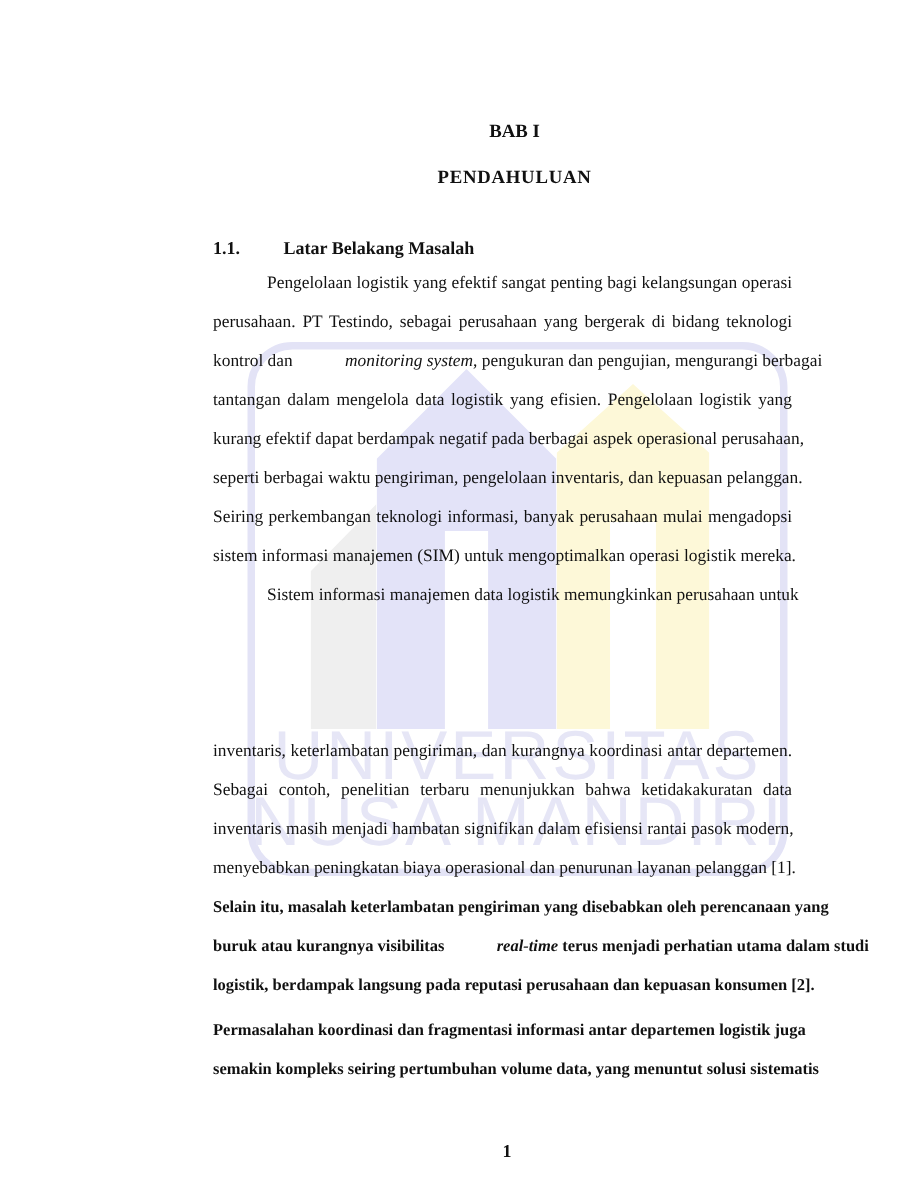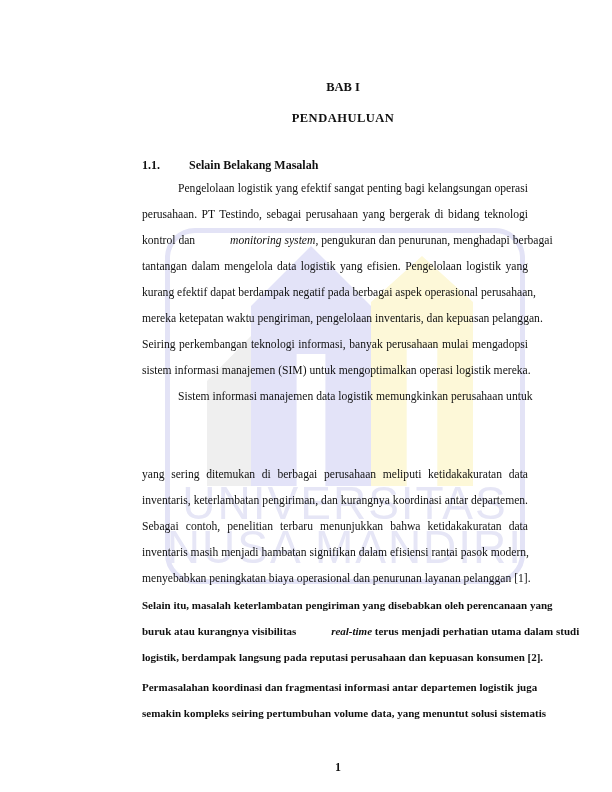--- a/index.html
+++ b/index.html
@@ -54,34 +54,33 @@
     <div class="wm-bar wm-yellow"></div>
     <div class="wm-text wm-t1">UNIVERSITAS</div>
     <div class="wm-text wm-t2">NUSA MANDIRI</div>
   </div>
 
   <div class="content">
     <div class="heading h-bab">BAB I</div>
     <div class="heading h-pend">PENDAHULUAN</div>
 
     <div class="sub">
-      <span class="num">1.1.</span><span>Selain Belakang Masalah</span>
+      <span class="num">1.1.</span><span>Latar Belakang Masalah</span>
     </div>
 
     <div class="line ind" style="top:182px">Pengelolaan logistik yang efektif sangat penting bagi kelangsungan operasi</div>
     <div class="line" style="top:208px">perusahaan. PT Testindo, sebagai perusahaan yang bergerak di bidang teknologi</div>
-    <div class="line" style="top:234px"><span>kontrol dan </span><i>monitoring system</i><span>, pengukuran dan penurunan, menghadapi berbagai</span></div>
+    <div class="line" style="top:234px"><span>kontrol dan </span><i>monitoring system</i><span>, pengukuran dan pengujian, mengurangi berbagai</span></div>
     <div class="line" style="top:260px">tantangan dalam mengelola data logistik yang efisien. Pengelolaan logistik yang</div>
     <div class="line" style="top:286px">kurang efektif dapat berdampak negatif pada berbagai aspek operasional perusahaan,</div>
-    <div class="line" style="top:312px">mereka ketepatan waktu pengiriman, pengelolaan inventaris, dan kepuasan pelanggan.</div>
+    <div class="line" style="top:312px">seperti berbagai waktu pengiriman, pengelolaan inventaris, dan kepuasan pelanggan.</div>
     <div class="line" style="top:338px">Seiring perkembangan teknologi informasi, banyak perusahaan mulai mengadopsi</div>
     <div class="line last" style="top:364px">sistem informasi manajemen (SIM) untuk mengoptimalkan operasi logistik mereka.</div>
 
     <div class="line ind" style="top:390px">Sistem informasi manajemen data logistik memungkinkan perusahaan untuk</div>
-    <div class="line" style="top:468px">yang sering ditemukan di berbagai perusahaan meliputi ketidakakuratan data</div>
     <div class="line" style="top:494px">inventaris, keterlambatan pengiriman, dan kurangnya koordinasi antar departemen.</div>
     <div class="line" style="top:520px">Sebagai contoh, penelitian terbaru menunjukkan bahwa ketidakakuratan data</div>
     <div class="line" style="top:546px">inventaris masih menjadi hambatan signifikan dalam efisiensi rantai pasok modern,</div>
     <div class="line" style="top:572px">menyebabkan peningkatan biaya operasional dan penurunan layanan pelanggan [1].</div>
     <div class="line bold" style="top:598px">Selain itu, masalah keterlambatan pengiriman yang disebabkan oleh perencanaan yang</div>
     <div class="line bold" style="top:624px"><span>buruk atau kurangnya visibilitas </span><i>real-time</i><span> terus menjadi perhatian utama dalam studi</span></div>
     <div class="line bold" style="top:650px">logistik, berdampak langsung pada reputasi perusahaan dan kepuasan konsumen [2].</div>
     <div class="line bold" style="top:680px">Permasalahan koordinasi dan fragmentasi informasi antar departemen logistik juga</div>
     <div class="line bold" style="top:706px">semakin kompleks seiring pertumbuhan volume data, yang menuntut solusi sistematis</div>
 

